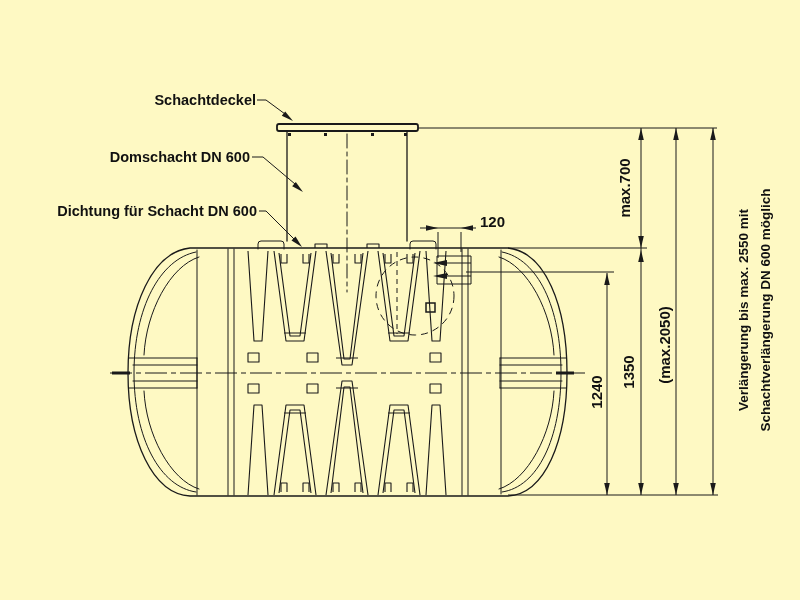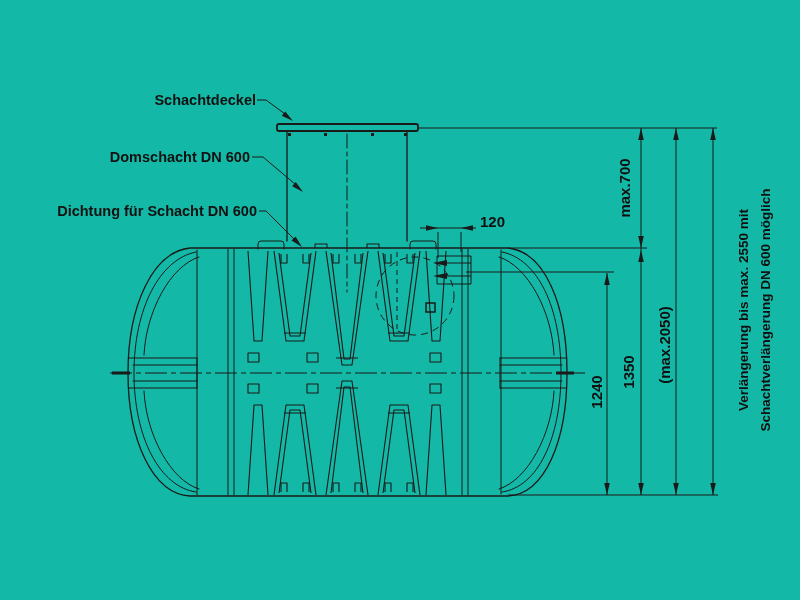--- a/index.html
+++ b/index.html
@@ -1,16 +1,16 @@
 <!DOCTYPE html>
 <html><head>
 <meta charset="utf-8">
 <style>
   html,body{margin:0;padding:0;background:#fff;}
-  .stage{width:800px;height:600px;background:#14b8a6;position:relative;overflow:hidden;}
+  .stage{width:800px;height:600px;background:#fef9c3;position:relative;overflow:hidden;}
   svg{display:block;}
   text{font-family:"Liberation Sans","DejaVu Sans",sans-serif;font-weight:700;fill:#111;}
   .callout{font-size:14.5px;}
   .dim{font-size:15px;}
   .note{font-size:13.5px;}
   .thin{stroke-width:1;}
   .med{stroke-width:1.3;}
   .thick{stroke-width:1.8;}
 </style>
 </head>

